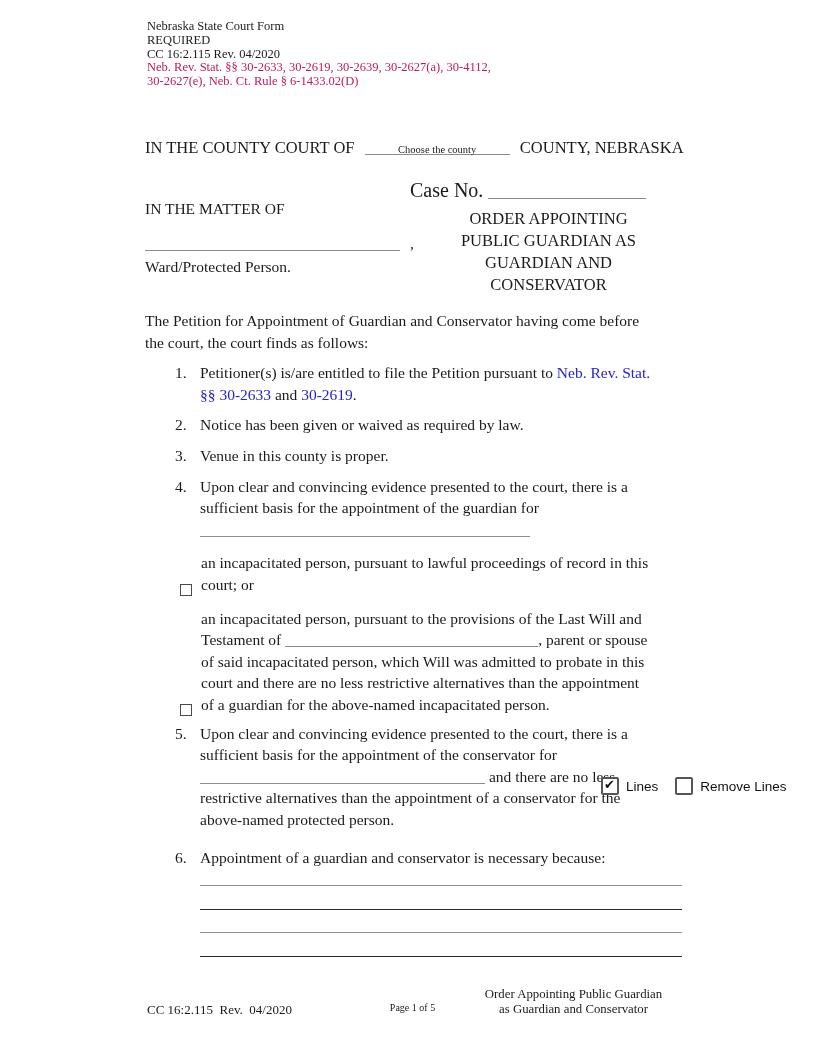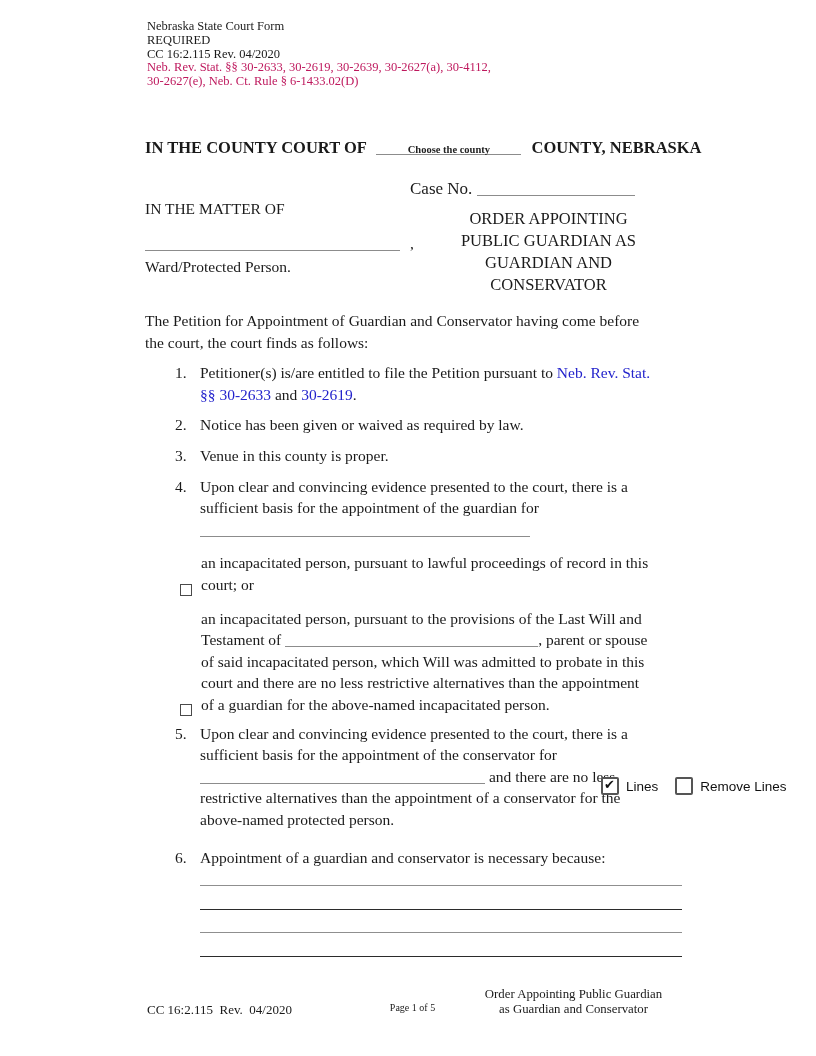--- a/index.html
+++ b/index.html
@@ -3,27 +3,27 @@
 <meta charset="utf-8">
 <style>
   html,body{margin:0;padding:0;background:#fff;}
   .page{position:relative;width:816px;height:1056px;background:#ffffff;overflow:hidden;
         font-family:"Liberation Serif","DejaVu Serif",serif;color:#1a1a1a;padding-left:16px;}
   
   .hdr{position:absolute;left:147px;top:20px;font-size:12.5px;line-height:13.8px;}
   .hdr .link-line{color:#be185d;}
   
   .court{position:absolute;left:145px;top:138px;width:535px;text-align:center;
-         font-size:16.5px;white-space:nowrap;font-weight:bold;}
+         font-size:16.5px;white-space:nowrap;}
   .court .blank{vertical-align:-2px;}
   .county-wrap{position:relative;display:inline-block;margin:0 6px;}
   .helper{position:absolute;top:6px;left:50%;transform:translateX(-50%);
           font-size:10.5px;white-space:nowrap;color:#222;}
   
-  .caseno{position:absolute;left:410px;top:179px;font-size:17px;}
+  .caseno{position:absolute;left:410px;top:179px;font-size:20px;}
   
   .matter{position:absolute;left:145px;top:200px;width:320px;font-size:15.5px;}
   .matter .mblank-row{margin-top:17px;}
   .matter .ward{margin-top:5px;}
   
   .otitle{position:absolute;left:447px;top:208px;width:203px;text-align:center;
           font-weight:normal;font-size:16.5px;line-height:22px;}
   
   .body{position:absolute;left:145px;top:310px;width:537px;font-size:15.5px;line-height:21.6px;}
   .intro{margin:0;}

